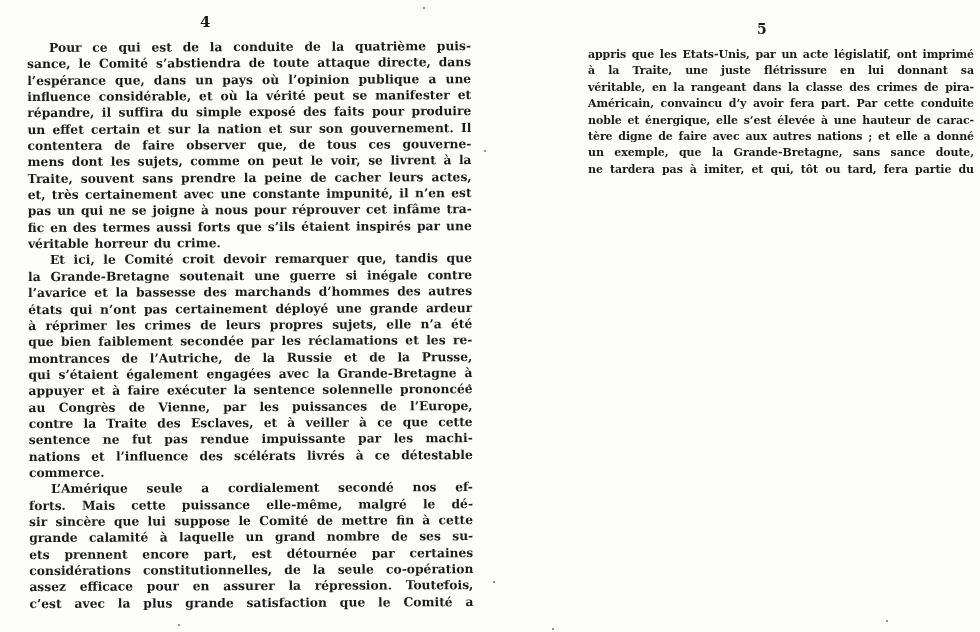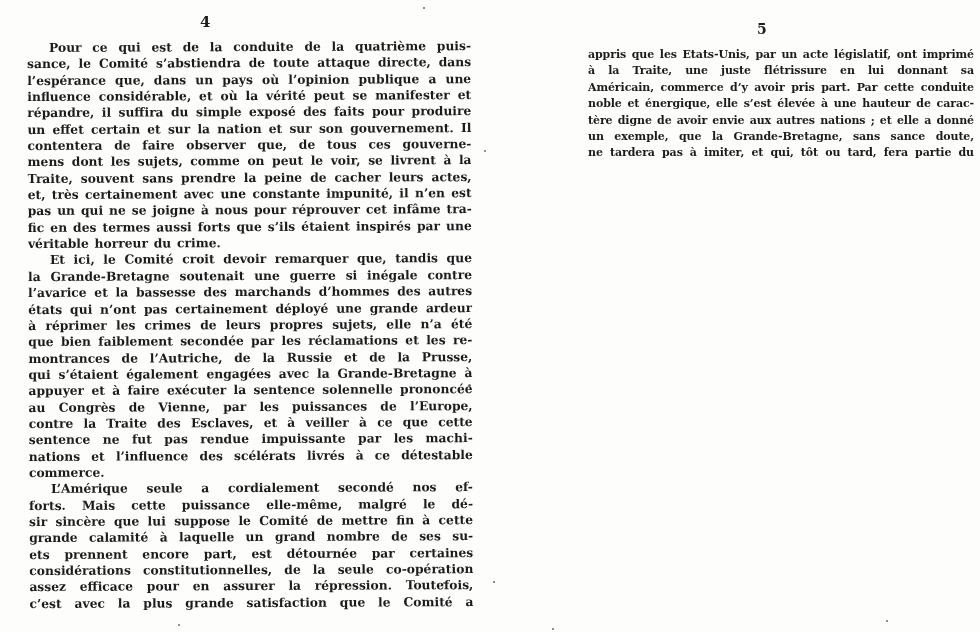--- a/index.html
+++ b/index.html
@@ -101,23 +101,24 @@
       <div class="line">grande calamité à laquelle un grand nombre de ses su-</div>
       <div class="line">ets prennent encore part, est détournée par certaines</div>
       <div class="line">considérations constitutionnelles, de la seule co-opération</div>
       <div class="line">assez efficace pour en assurer la répression. Toutefois,</div>
       <div class="line">c’est avec la plus grande satisfaction que le Comité a</div>
     </div>
 
   <div class="text-block tb-right">
       <div class="line">appris que les Etats-Unis, par un acte législatif, ont imprimé</div>
       <div class="line">à la Traite, une juste flétrissure en lui donnant sa désignation</div>
-      <div class="line">Américain, commerce d’y avoir pris part. Par cette conduite</div>
+      <div class="line">véritable, en la rangeant dans la classe des crimes de pira-</div>
+      <div class="line">Américain, convaincu d’y avoir fera part. Par cette conduite</div>
       <div class="line">noble et énergique, elle s’est élevée à une hauteur de carac-</div>
-      <div class="line">tère digne de avoir envie aux autres nations ; et elle a donné</div>
+      <div class="line">tère digne de faire avec aux autres nations ; et elle a donné</div>
       <div class="line">un exemple, que la Grande-Bretagne, sans sance doute,</div>
       <div class="line">ne tardera pas à imiter, et qui, tôt ou tard, fera partie du code</div>
     </div>
 
   <div id="specks">
       <div class="speck" style="left: 423px; top: 7px; width: 2px; height: 2px;"></div>
       <div class="speck" style="left: 484px; top: 150px; width: 2px; height: 2px;"></div>
       <div class="speck" style="left: 468px; top: 384px; width: 3px; height: 3px;"></div>
       <div class="speck" style="left: 443px; top: 582px; width: 2px; height: 2px;"></div>
       <div class="speck" style="left: 493px; top: 581px; width: 2px; height: 2px;"></div>

